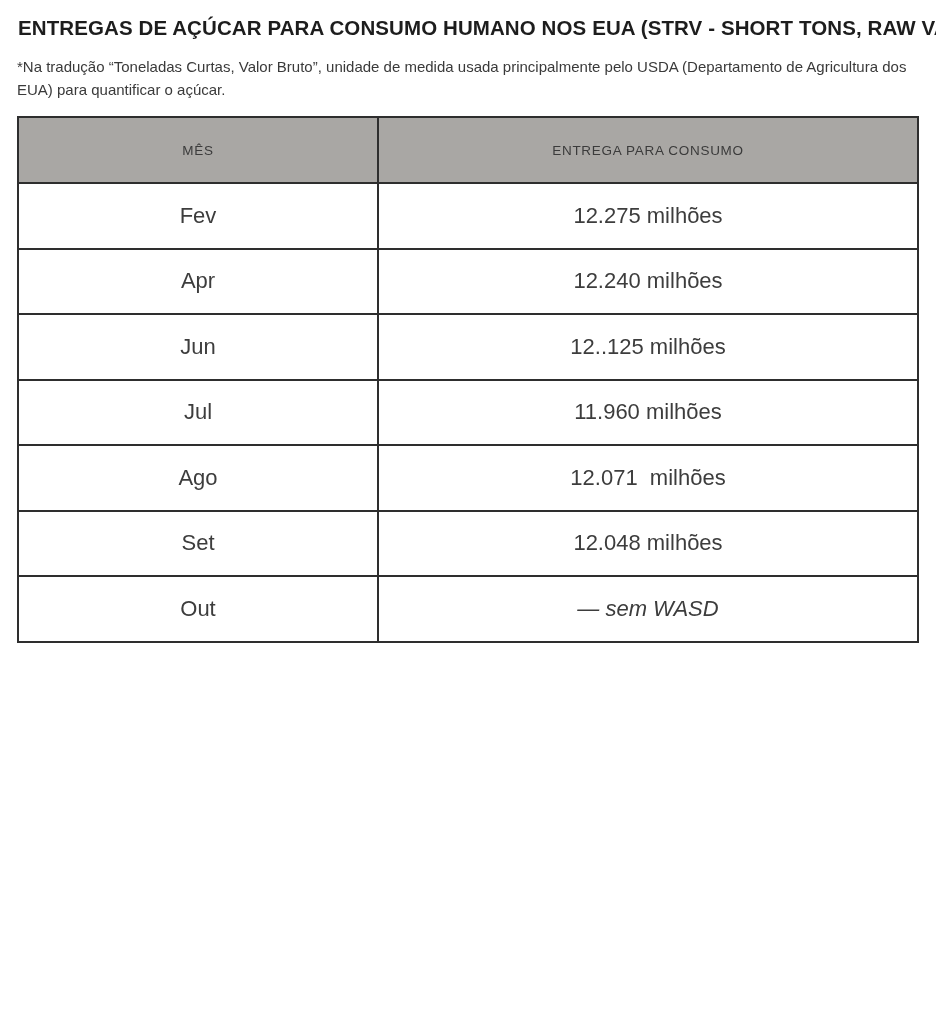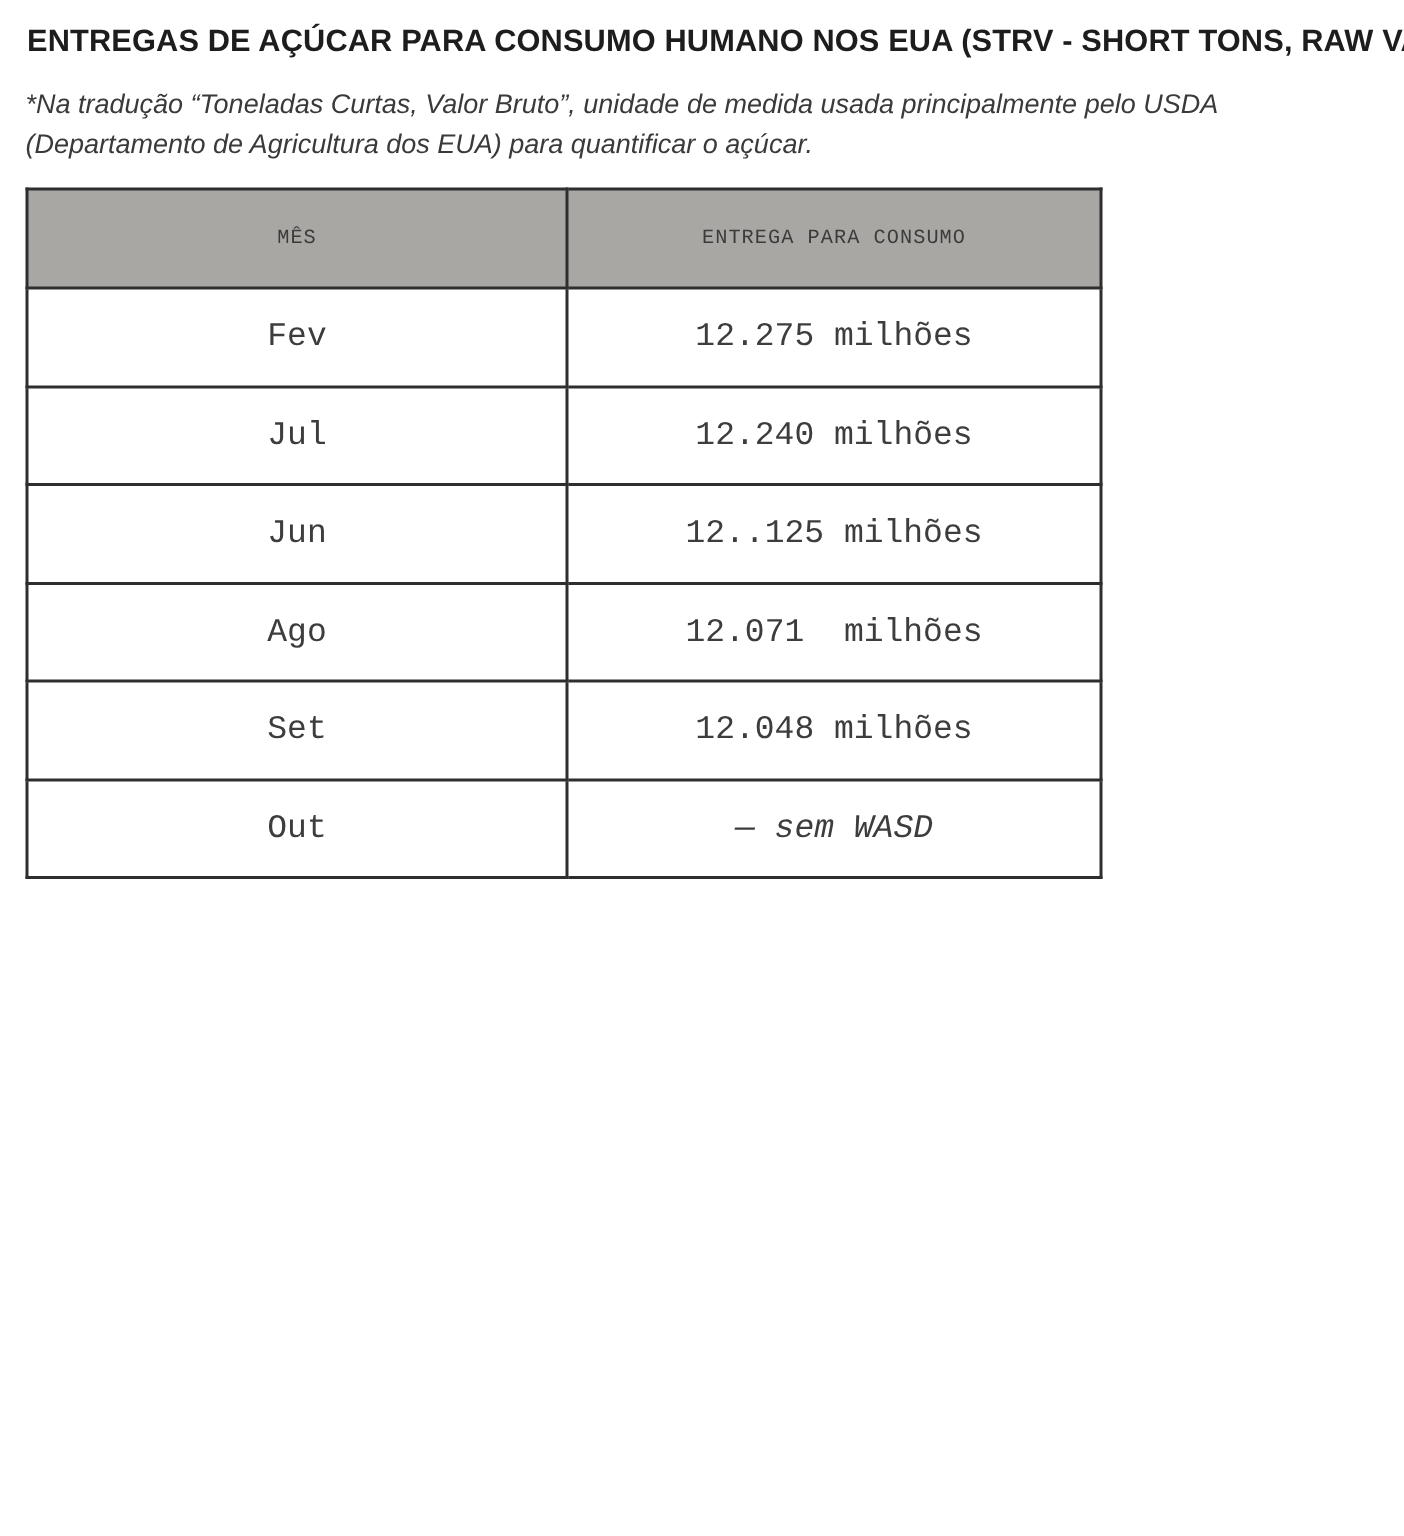--- a/index.html
+++ b/index.html
@@ -20,32 +20,30 @@
   .page{padding:10px 17px 0 17px;}
   .page-title{
     font-size:20.5px;
     font-weight:700;
     color:var(--title);
     margin:6px 0 16px 1px;
     letter-spacing:0.1px;
     white-space:nowrap;
   }
   .footnote{
-    font-style:italic;
-    font-size:18px;
+    font-size:15px;
     line-height:1.5;
     color:#3a3a3a;
     margin:0 0 15px 0;
     max-width:902px;
   }
   table.data-table{
-    width:718px;
+    width:902px;
     border-collapse:collapse;
     table-layout:fixed;
-    font-family:Liberation Mono, monospace;
   }
   .data-table col.col-month{width:360px;}
   .data-table th,
   .data-table td{
     border:2px solid var(--border);
     text-align:center;
     vertical-align:middle;
     padding:0;
   }
   .data-table th{
@@ -86,26 +84,30 @@
         <th>MÊS</th>
         <th>ENTREGA PARA CONSUMO</th>
       </tr>
     </thead>
     <tbody>
       <tr>
         <td>Fev</td>
         <td>12.275 milhões</td>
       </tr>
       <tr>
-        <td>Jul</td>
+        <td>Apr</td>
         <td>12.240 milhões</td>
       </tr>
       <tr>
         <td>Jun</td>
         <td>12..125 milhões</td>
+      </tr>
+      <tr>
+        <td>Jul</td>
+        <td>11.960 milhões</td>
       </tr>
       <tr>
         <td>Ago</td>
         <td>12.071  milhões</td>
       </tr>
       <tr>
         <td>Set</td>
         <td>12.048 milhões</td>
       </tr>
       <tr>

